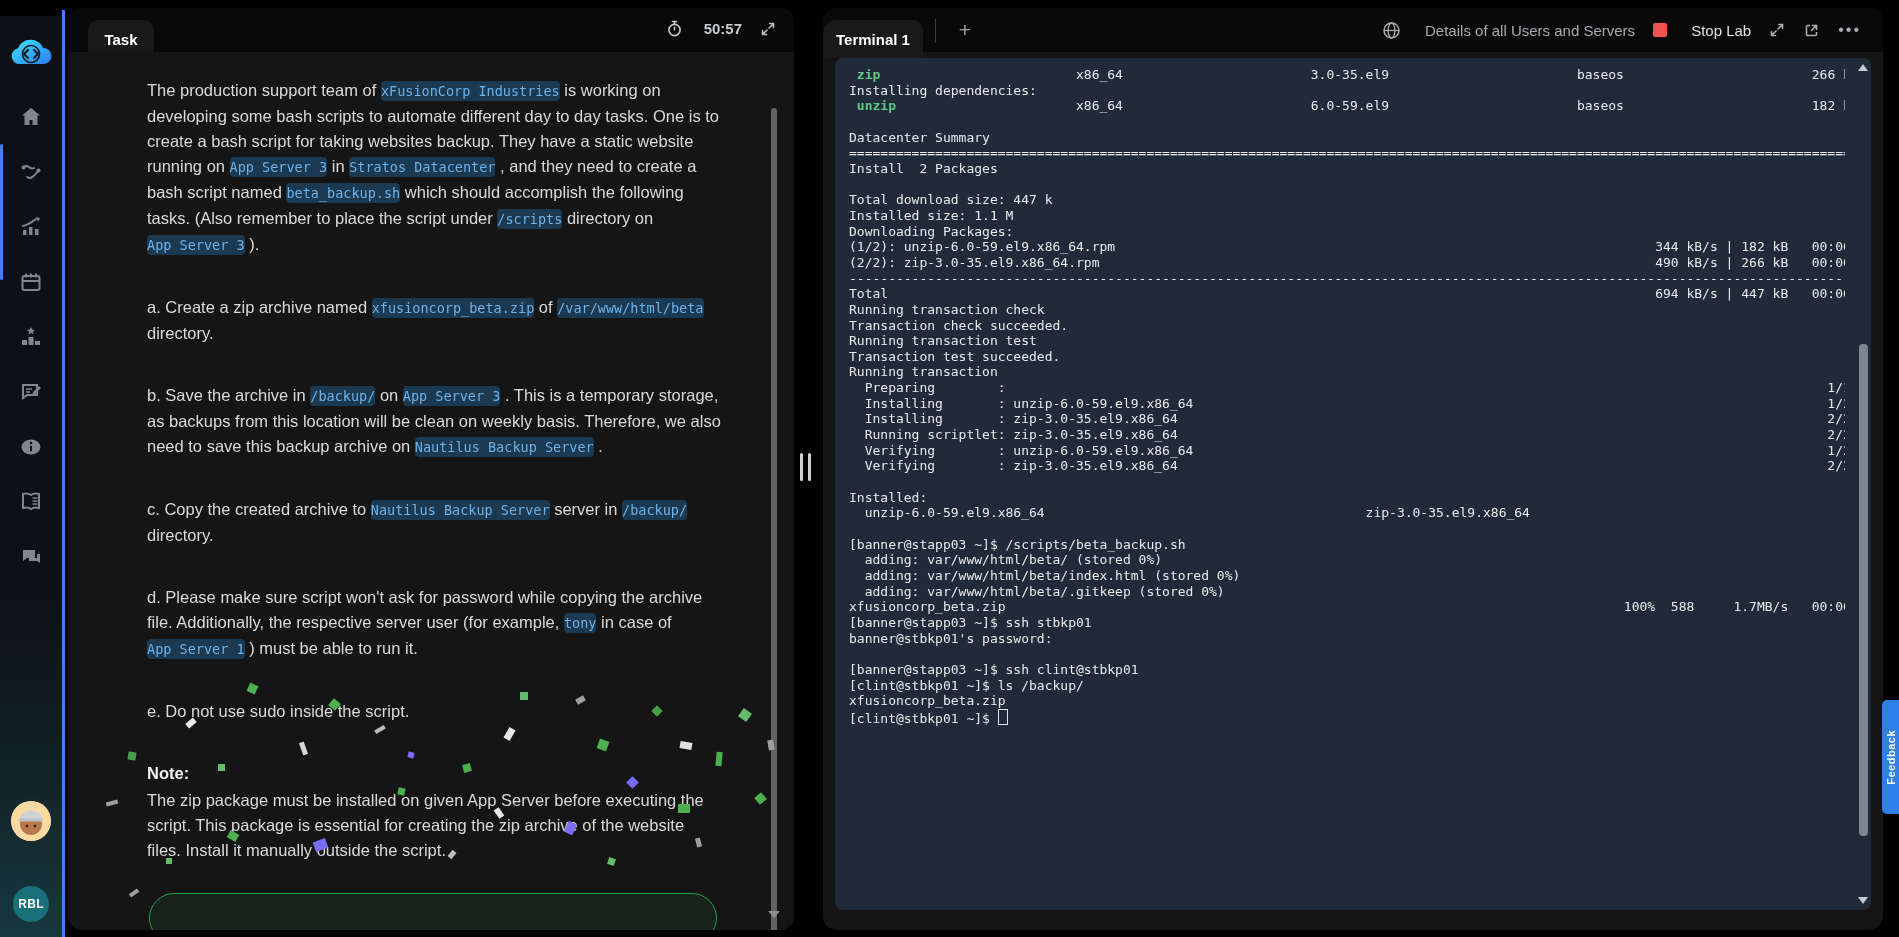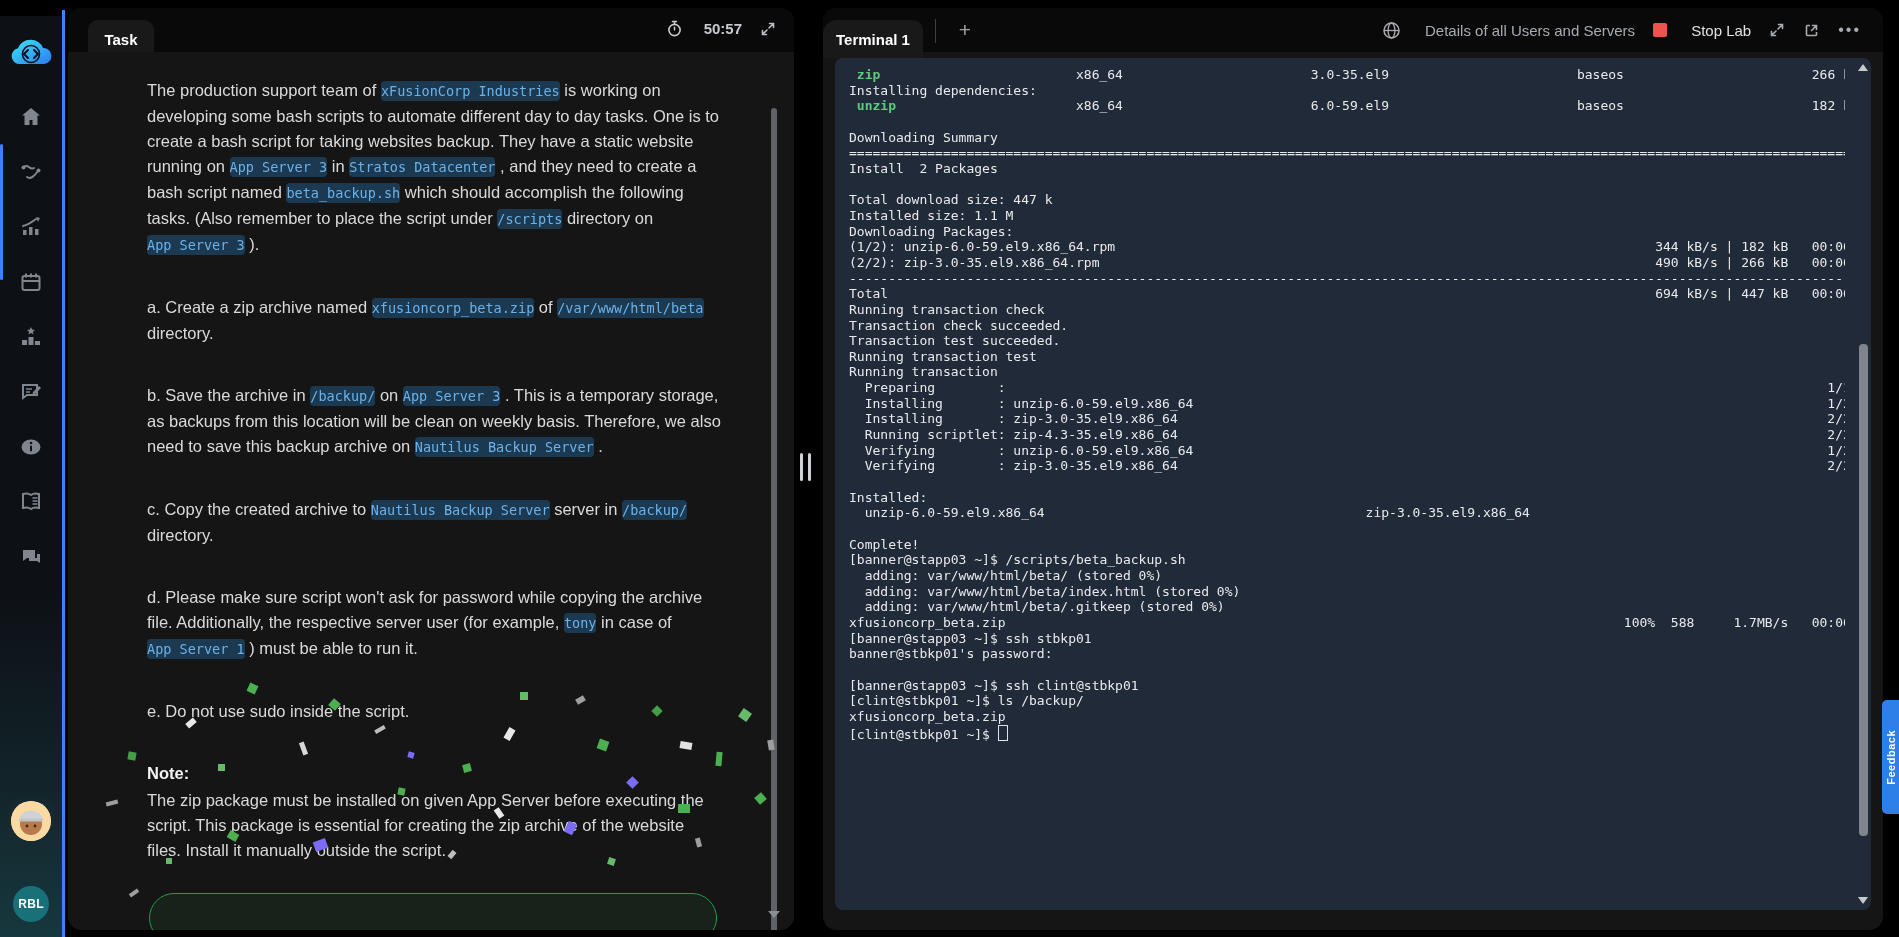--- a/index.html
+++ b/index.html
@@ -304,47 +304,46 @@
         </div>
         <div id="ellipsis">•••</div>
       </div>
     </div>
     <div id="terminal-inner">
       <div id="terminal-text">
           <div class="tl"><span class="g"> zip</span>                         <span>x86_64</span>                        <span>3.0-35.el9</span>                        <span>baseos</span>                        <span>266 k</span></div>
           <div class="tl"><span>Installing dependencies:</span></div>
           <div class="tl"><span class="g"> unzip</span>                       <span>x86_64</span>                        <span>6.0-59.el9</span>                        <span>baseos</span>                        <span>182 k</span></div>
           <div class="tl">&nbsp;</div>
-          <div class="tl"><span>Downloading Summary</span></div>
+          <div class="tl"><span>Datacenter Summary</span></div>
           <div class="tl">================================================================================================================================</div>
           <div class="tl"><span>Install  2 Packages</span></div>
           <div class="tl">&nbsp;</div>
           <div class="tl"><span>Total download size: 447 k</span></div>
           <div class="tl"><span>Installed size: 1.1 M</span></div>
           <div class="tl"><span>Downloading Packages:</span></div>
           <div class="tl"><span>(1/2): unzip-6.0-59.el9.x86_64.rpm</span>                                                                     <span>344 kB/s | 182 kB</span>   <span>00:00</span></div>
           <div class="tl"><span>(2/2): zip-3.0-35.el9.x86_64.rpm</span>                                                                       <span>490 kB/s | 266 kB</span>   <span>00:00</span></div>
           <div class="tl">--------------------------------------------------------------------------------------------------------------------------------</div>
           <div class="tl"><span>Total</span>                                                                                                  <span>694 kB/s | 447 kB</span>   <span>00:00</span></div>
           <div class="tl"><span>Running transaction check</span></div>
           <div class="tl"><span>Transaction check succeeded.</span></div>
+          <div class="tl"><span>Running transaction test</span></div>
           <div class="tl"><span>Transaction test succeeded.</span></div>
-          <div class="tl"><span>Running transaction test</span></div>
           <div class="tl"><span>Running transaction</span></div>
           <div class="tl"><span>  Preparing        :</span>                                                                                                         <span>1/1</span></div>
           <div class="tl"><span>  Installing       : unzip-6.0-59.el9.x86_64</span>                                                                                 <span>1/2</span></div>
           <div class="tl"><span>  Installing       : zip-3.0-35.el9.x86_64</span>                                                                                   <span>2/2</span></div>
-          <div class="tl"><span>  Running scriptlet: zip-4.3-35.el9.x86_64</span>                                                                                   <span>2/2</span></div>
+          <div class="tl"><span>  Running scriptlet: zip-3.0-35.el9.x86_64</span>                                                                                   <span>2/2</span></div>
           <div class="tl"><span>  Verifying        : unzip-6.0-59.el9.x86_64</span>                                                                                 <span>1/2</span></div>
           <div class="tl"><span>  Verifying        : zip-3.0-35.el9.x86_64</span>                                                                                   <span>2/2</span></div>
           <div class="tl">&nbsp;</div>
           <div class="tl"><span>Installed:</span></div>
           <div class="tl"><span>  unzip-6.0-59.el9.x86_64</span>                                         <span>zip-3.0-35.el9.x86_64</span></div>
           <div class="tl">&nbsp;</div>
-          <div class="tl"><span>Complete!</span></div>
           <div class="tl"><span>[banner@stapp03 ~]$ /scripts/beta_backup.sh</span></div>
           <div class="tl"><span>  adding: var/www/html/beta/ (stored 0%)</span></div>
           <div class="tl"><span>  adding: var/www/html/beta/index.html (stored 0%)</span></div>
           <div class="tl"><span>  adding: var/www/html/beta/.gitkeep (stored 0%)</span></div>
           <div class="tl"><span>xfusioncorp_beta.zip</span>                                                                               <span>100%  588     1.7MB/s   00:00</span></div>
           <div class="tl"><span>[banner@stapp03 ~]$ ssh stbkp01</span></div>
           <div class="tl"><span>banner@stbkp01's password:</span></div>
           <div class="tl">&nbsp;</div>
           <div class="tl"><span>[banner@stapp03 ~]$ ssh clint@stbkp01</span></div>
           <div class="tl"><span>[clint@stbkp01 ~]$ ls /backup/</span></div>

